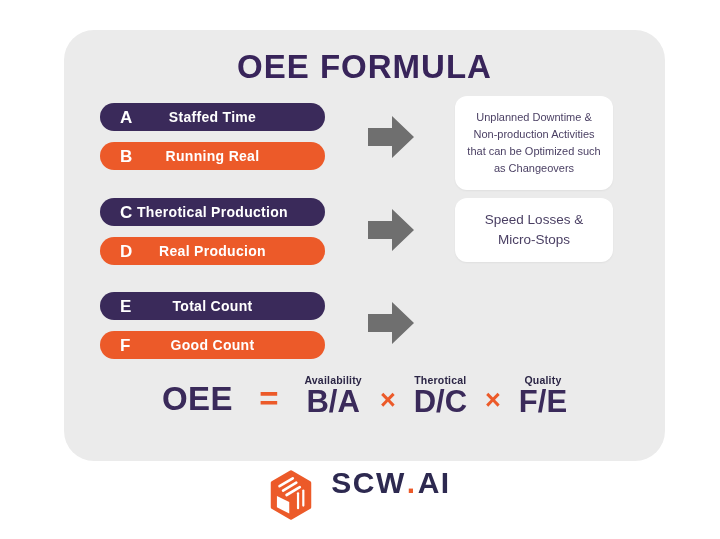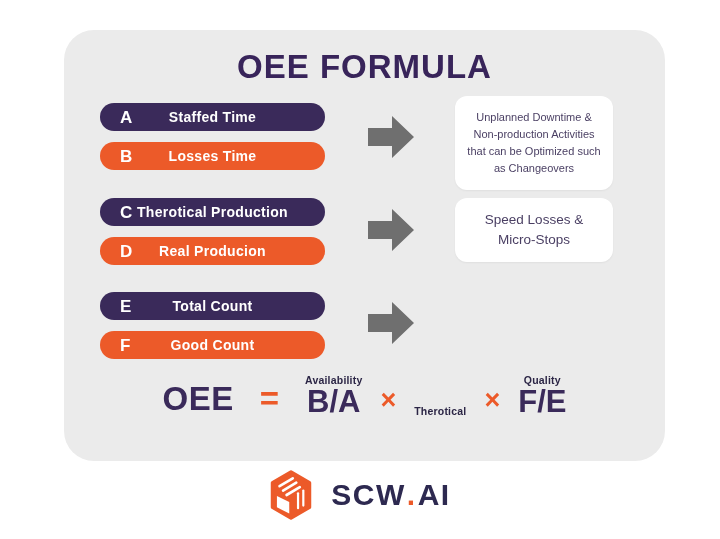--- a/index.html
+++ b/index.html
@@ -152,21 +152,20 @@
     line-height: 1;
     padding-bottom: 3px;
   }
 
   .logo {
     position: absolute;
     top: 468px;
     left: 0;
     width: 100%;
     display: flex;
-    align-items: center;
     justify-content: center;
     gap: 18px;
   }
   .logo-icon { width: 44px; height: 54px; }
   .logo-text {
     font-size: 30px;
     font-weight: 800;
     color: #2d2950;
     letter-spacing: 1.5px;
     line-height: 1;
@@ -183,21 +182,21 @@
 
     <div class="title">OEE FORMULA</div>
 
     <div class="row row-1">
       <div class="pill pill-top pill-purple">
         <span class="pill-letter">A</span>
         <span class="pill-label">Staffed Time</span>
       </div>
       <div class="pill pill-bottom pill-orange">
         <span class="pill-letter">B</span>
-        <span class="pill-label">Losses Time</span>
+        <span class="pill-label">Running Real</span>
       </div>
       <span class="arrow">
         <svg width="46" height="44" viewBox="0 0 46 44">
             <path d="M0 13 H24 V1 L46 22 L24 43 V31 H0 Z" fill="#6f6f6f"></path>
           </svg>
       </span>
       <div class="result result-1">Unplanned Downtime &amp; Non-production Activities that can be Optimized such as Changeovers</div>
     </div>
 
     <div class="row row-2">
@@ -236,20 +235,21 @@
     <div class="formula">
       <span class="formula-lhs">OEE</span>
       <span class="formula-equals">=</span>
       <span class="term">
         <span class="term-label">Availability</span>
         <span class="term-value">B/A</span>
       </span>
       <span class="formula-times">×</span>
       <span class="term">
         <span class="term-label">Therotical</span>
+        <span class="term-value">D/C</span>
       </span>
       <span class="formula-times">×</span>
       <span class="term">
         <span class="term-label">Quality</span>
         <span class="term-value">F/E</span>
       </span>
     </div>
   </div>
 
   <div class="logo">

